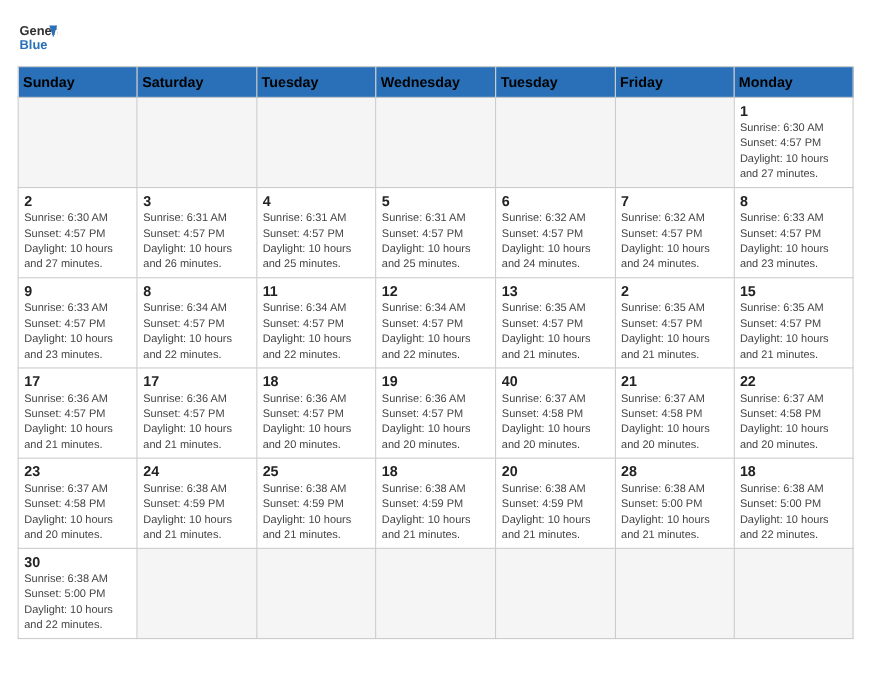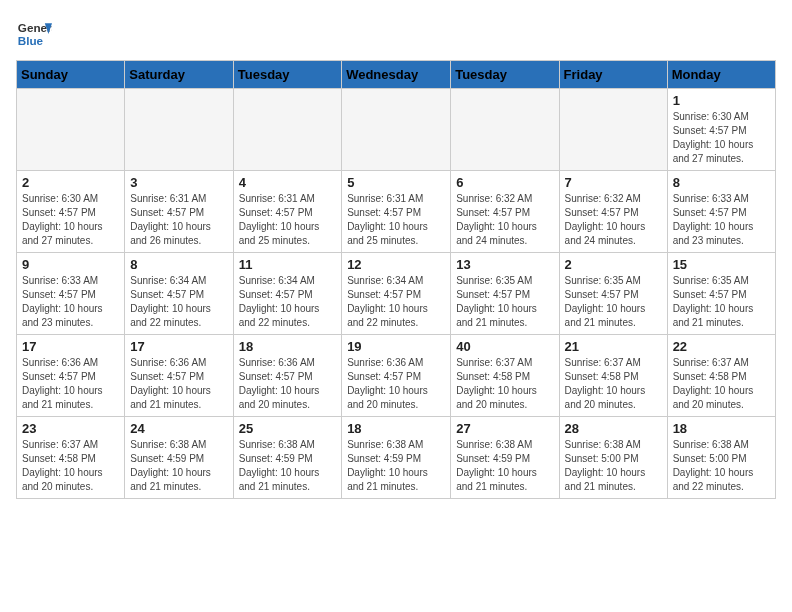--- a/index.html
+++ b/index.html
@@ -279,32 +279,46 @@
 Sunset: 4:59 PM
 Daylight: 10 hours and 21 minutes.</div>
         </td>
         <td>
           <span class="day-num">18</span>
           <div class="day-info" style="white-space: pre-line;">Sunrise: 6:38 AM
 Sunset: 4:59 PM
 Daylight: 10 hours and 21 minutes.</div>
         </td>
         <td>
-          <span class="day-num">27</span>
+          <span class="day-num">20</span>
           <div class="day-info" style="white-space: pre-line;">Sunrise: 6:38 AM
 Sunset: 4:59 PM
 Daylight: 10 hours and 21 minutes.</div>
         </td>
         <td>
           <span class="day-num">28</span>
           <div class="day-info" style="white-space: pre-line;">Sunrise: 6:38 AM
 Sunset: 5:00 PM
 Daylight: 10 hours and 21 minutes.</div>
         </td>
         <td>
           <span class="day-num">18</span>
           <div class="day-info" style="white-space: pre-line;">Sunrise: 6:38 AM
 Sunset: 5:00 PM
 Daylight: 10 hours and 22 minutes.</div>
         </td>
+      </tr>
+      <tr class="last-row">
+        <td class="has-data">
+          <span class="day-num">30</span>
+          <div class="day-info" style="white-space: pre-line;">Sunrise: 6:38 AM
+Sunset: 5:00 PM
+Daylight: 10 hours and 22 minutes.</div>
+        </td>
+        <td class="empty"></td>
+        <td class="empty"></td>
+        <td class="empty"></td>
+        <td class="empty"></td>
+        <td class="empty"></td>
+        <td class="empty"></td>
       </tr>
     </tbody>
 </table>
 
 </body></html>

